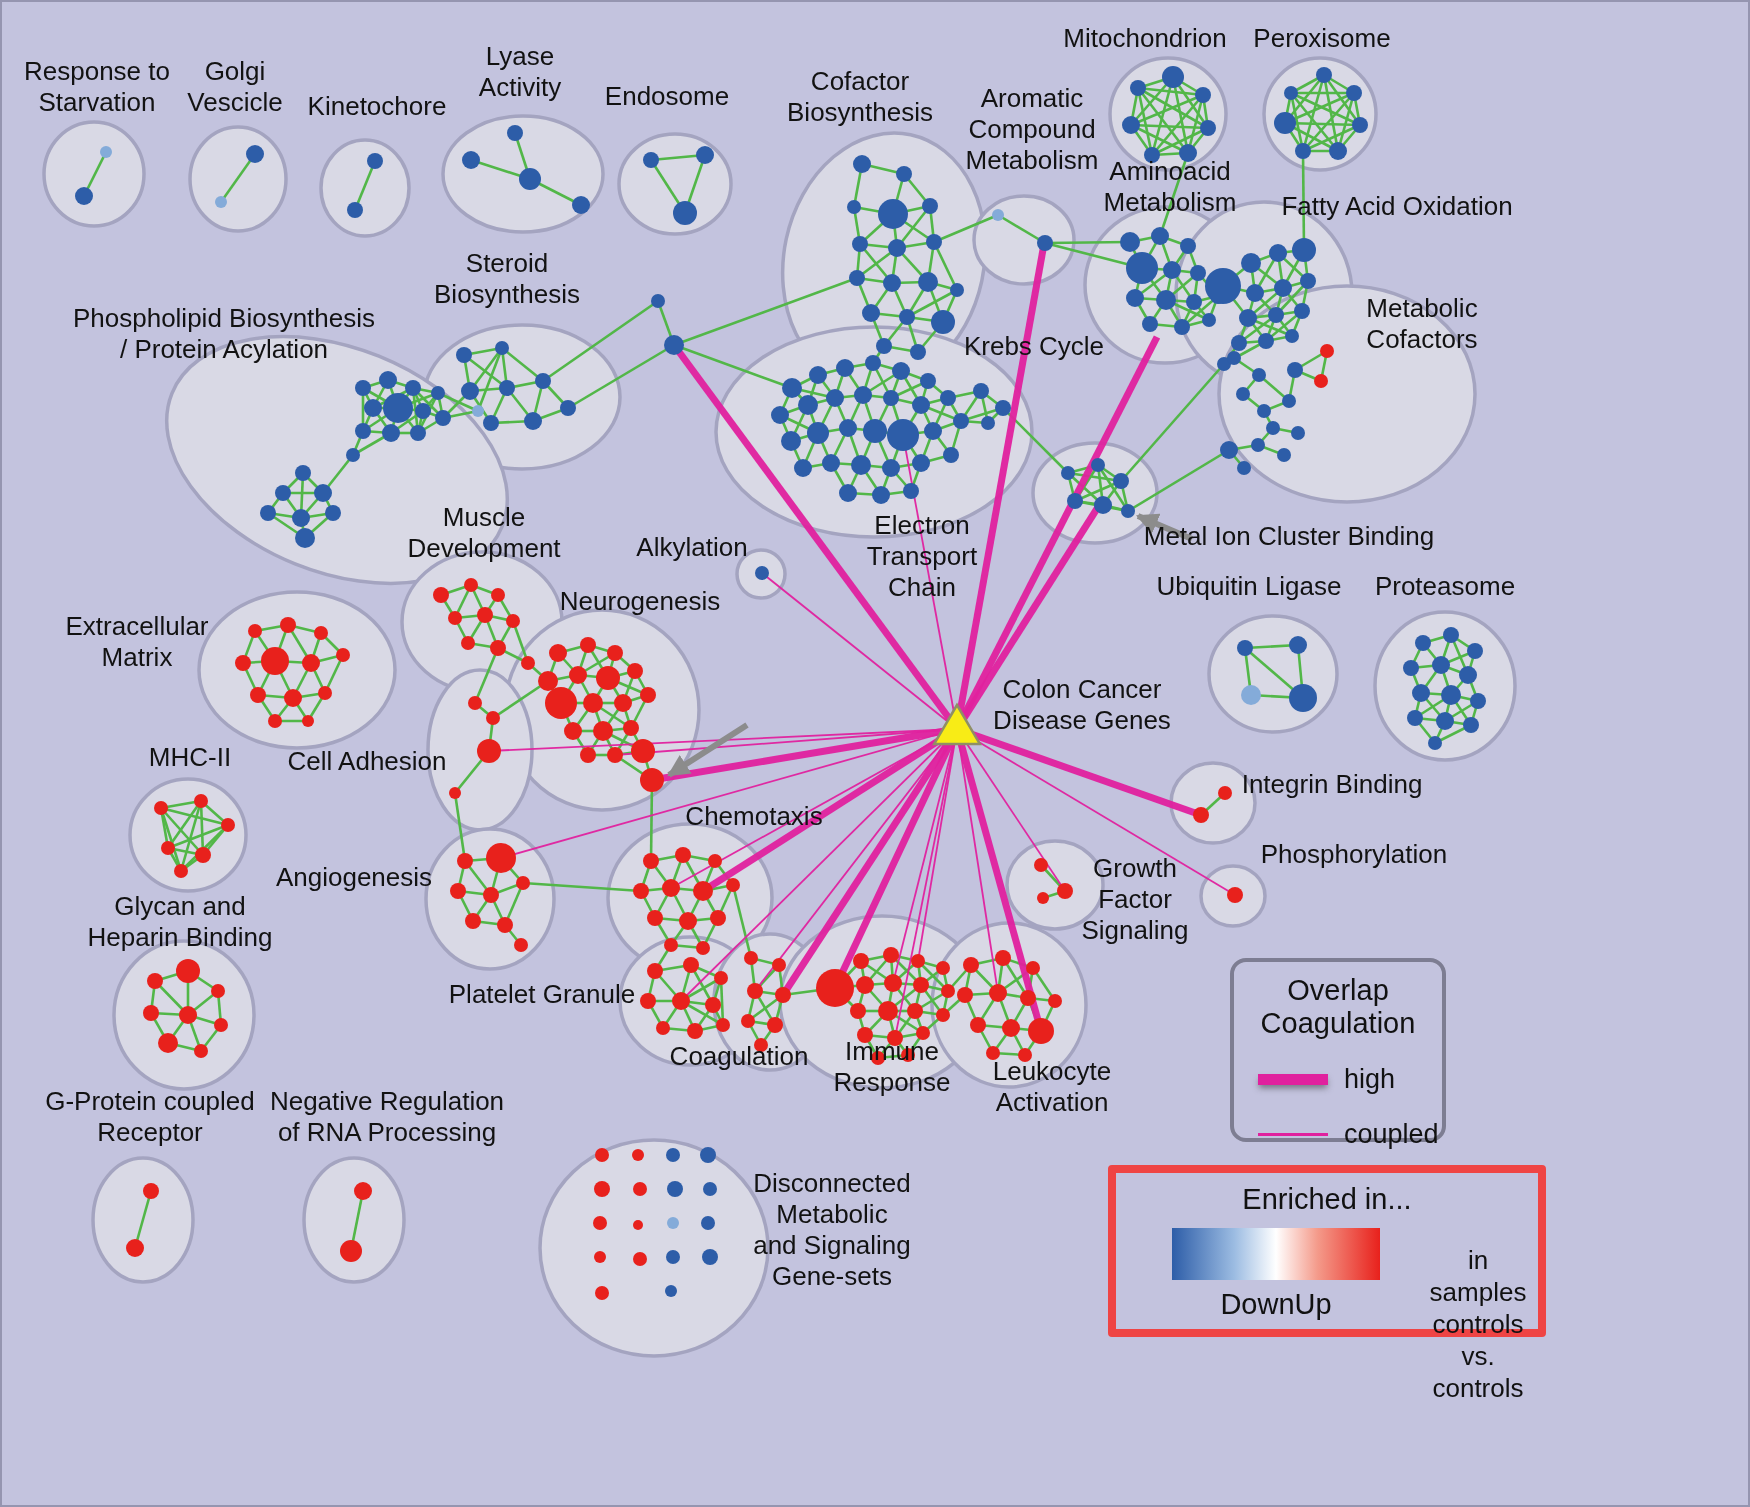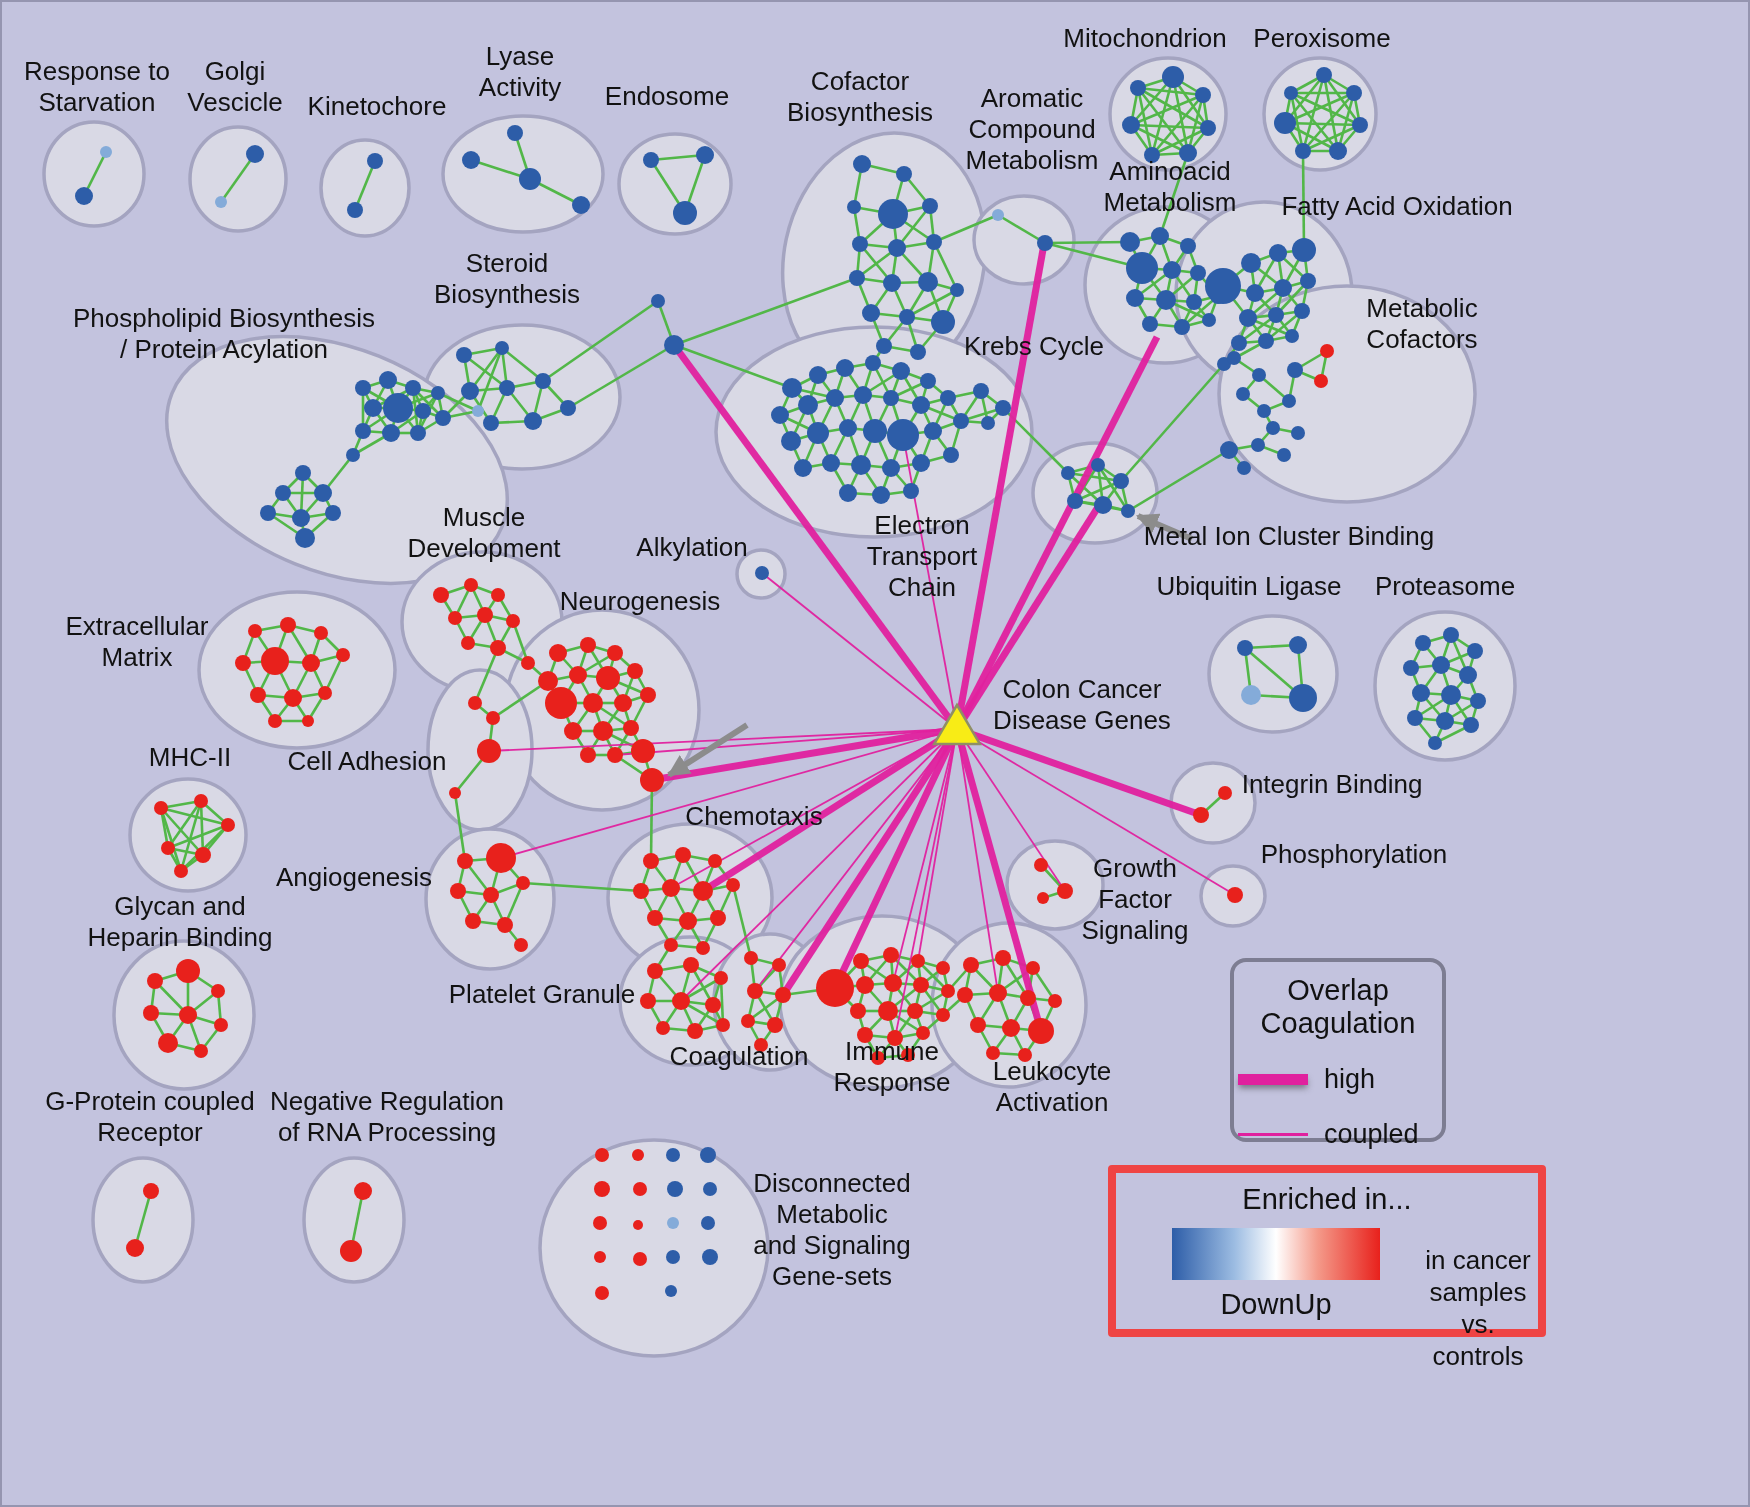--- a/index.html
+++ b/index.html
@@ -8,21 +8,21 @@
     width:1750px;height:1507px;position:relative;overflow:hidden;
     background:#c3c3de;
     font-family:"Liberation Sans", sans-serif;
   }
   #figure{position:absolute;inset:0;border:2px solid #9595b0;box-sizing:border-box;}
   svg{position:absolute;left:0;top:0;}
   .lbl{font-family:"Liberation Sans", sans-serif;font-size:26px;fill:#121212;}
   .legend{position:absolute;background:#c3c3de;box-sizing:border-box;color:#111;}
   .legend-overlap{left:1228px;top:956px;width:216px;height:184px;border:4px solid #7d7d92;border-radius:16px;}
   .legend-overlap .leg-title{text-align:center;font-size:29px;line-height:33px;margin-top:12px;}
-  .leg-row{display:flex;align-items:center;gap:16px;padding-left:4px;margin-top:24px;}
+  .leg-row{display:flex;align-items:center;gap:16px;padding-left:24px;margin-top:24px;}
   .sig-swatch-high{width:70px;height:11px;background:#e0219e;box-shadow:0 4px 6px -1px rgba(50,50,50,.55);}
   .sig-swatch-moderate{width:70px;height:3px;background:#e0219e;}
   .leg-row span{font-size:27px;}
   .legend-enrich{left:1106px;top:1163px;width:438px;height:172px;border:8px solid #ef4444;border-radius:4px;}
   .enrich-title{text-align:center;font-size:29px;margin-top:10px;}
   .enrich-body{display:flex;margin-top:12px;}
   .grad-col{margin-left:56px;}
   .gradient-bar{width:208px;height:52px;}
   .grad-labels{display:flex;justify-content:center;font-size:29px;margin-top:8px;width:224px;margin-left:-8px;}
   .side-note{font-size:26px;text-align:center;line-height:32px;margin-left:30px;margin-top:16px;}
@@ -1168,19 +1168,19 @@
     <div class="enrich-title">Enriched in...</div>
     <div class="enrich-body">
       <div class="grad-col">
         <div class="gradient-bar" style="background: linear-gradient(90deg, rgb(45, 93, 168) 0%, rgb(156, 188, 226) 30%, rgb(255, 255, 255) 50%, rgb(244, 154, 138) 70%, rgb(232, 33, 28) 100%);"></div>
         <div class="grad-labels">
           <span>Down</span>
           <span>Up</span>
         </div>
       </div>
       <div class="side-note">
-        <div>in cancer</div>
-        <div>samples</div>
+        <div>in samples</div>
+        <div>controls</div>
         <div>vs. controls</div>
       </div>
     </div>
   </div>
 </div>
 
 </body></html>

